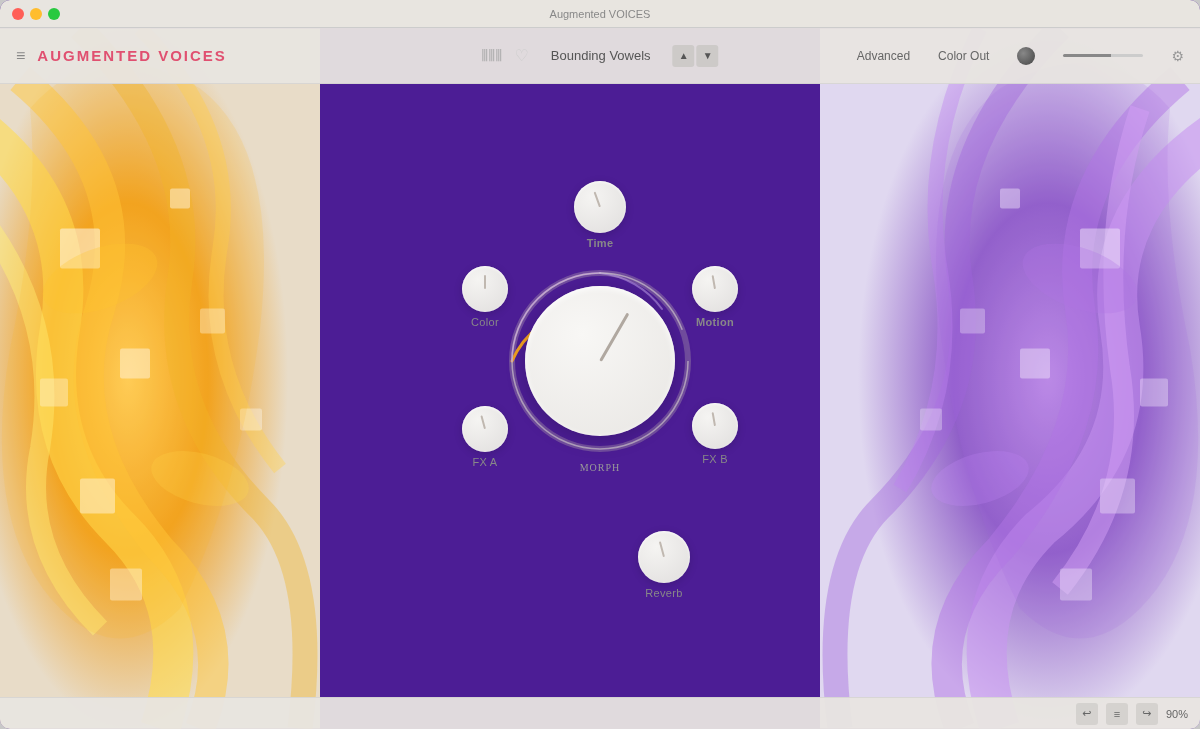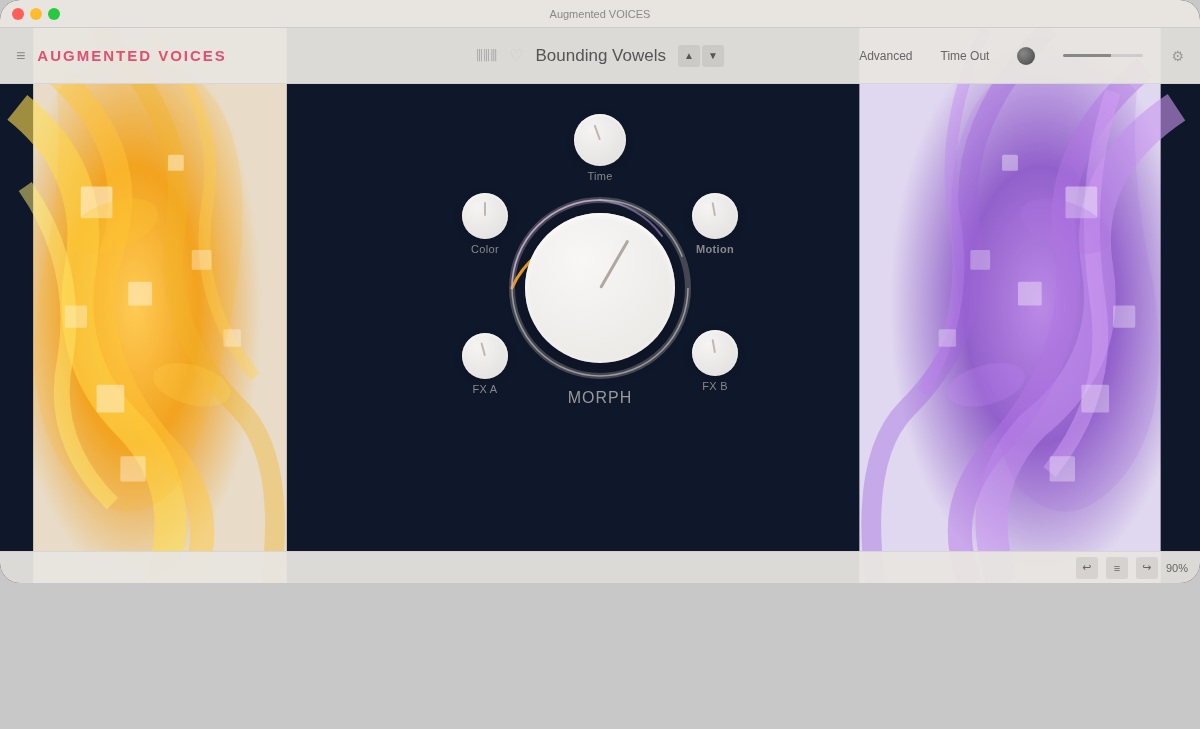--- a/index.html
+++ b/index.html
@@ -7,25 +7,25 @@
       width: 1200px;
       height: 729px;
       overflow: hidden;
       font-family: -apple-system, BlinkMacSystemFont, 'Helvetica Neue', sans-serif;
       background: #c8c8c8;
       border-radius: 10px;
     }
 
     .window {
       width: 1200px;
-      height: 583px;
-      border-radius: 20px;
+      height: 729px;
+      border-radius: 2px;
       overflow: hidden;
       position: relative;
-      background: #0f172a;
+      background: #4c1d95;
     }
 
     
     .titlebar {
       position: absolute;
       top: 0; left: 0; right: 0;
       height: 28px;
       background: #e8e5e0;
       display: flex;
       align-items: center;
@@ -106,21 +106,21 @@
     }
     .nav-bars-icon {
       font-size: 16px;
       color: #aaa;
     }
     .nav-heart-icon {
       font-size: 16px;
       color: #ccc;
     }
     .nav-preset-name {
-      font-size: 17px;
+      font-size: 13px;
       color: #555;
       min-width: 120px;
       text-align: center;
     }
     .nav-arrows {
       display: flex;
       gap: 2px;
     }
     .nav-arrow-btn {
       width: 22px; height: 22px;
@@ -248,24 +248,25 @@
       width: 3px;
       height: 55px;
       background: #b0a8a0;
       border-radius: 2px;
       transform-origin: bottom center;
       transform: rotate(30deg);
       bottom: 50%;
       left: calc(50% - 1.5px);
     }
     .morph-label {
-      font-size: 16px;
+      font-size: 10px;
       color: #999;
       letter-spacing: 1px;
       margin-top: 6px;
+      font-family: Liberation Serif, serif;
     }
 
     
     .knobs-layout {
       position: relative;
       width: 380px;
       height: 440px;
     }
 
     .knob-pos {
@@ -405,31 +406,31 @@
         <span class="nav-heart-icon">♡</span>
         <span class="nav-preset-name">Bounding Vowels</span>
         <div class="nav-arrows">
           <button class="nav-arrow-btn">▲</button>
           <button class="nav-arrow-btn">▼</button>
         </div>
       </div>
 
       <div class="nav-right">
         <span class="nav-advanced">Advanced</span>
-        <span class="nav-main-out">Time Out</span>
+        <span class="nav-main-out">Color Out</span>
         <div class="nav-volume-knob"></div>
         <div class="nav-volume-slider"></div>
         <span class="nav-gear-icon">⚙</span>
       </div>
     </div>
 
     <div style="position: absolute; top: 56px; left: 0; right: 0; bottom: 32px; display: flex; align-items: center; justify-content: center;">
       <div class="knobs-layout">
 
-        <div class="knob-pos" style="top: 16px; left: 50%; transform: translateX(-50%);">
+        <div class="knob-pos" style="top: 10px; left: 50%; transform: translateX(-50%); font-weight: bold;">
           <div class="knob knob-md">
             <div class="knob-line" style="transform: rotate(-20deg); height: 16px; bottom: 50%; left: calc(50% - 1px);"></div>
           </div>
           <span class="knob-label">Time</span>
         </div>
 
         <div class="knob-pos" style="top: 95px; left: 52px;">
           <div class="knob knob-sm">
             <div class="knob-line" style="transform: rotate(0deg); height: 14px; bottom: 50%; left: calc(50% - 1px);"></div>
           </div>
@@ -470,20 +471,26 @@
         </div>
 
         <div class="knob-pos" style="top: 232px; right: 52px;">
           <div class="knob knob-sm">
             <div class="knob-line" style="transform: rotate(-10deg); height: 14px; bottom: 50%; left: calc(50% - 1px);"></div>
           </div>
           <span class="knob-label">FX B</span>
         </div>
 
 
+        <div class="knob-pos" style="top: 360px; right: 100px;">
+          <div class="knob knob-md">
+            <div class="knob-line" style="transform: rotate(-15deg); height: 16px; bottom: 50%; left: calc(50% - 1px);"></div>
+          </div>
+          <span class="knob-label">Reverb</span>
+        </div>
 
       </div>
     </div>
 
     <div class="bottom-bar">
       <button class="bottom-icon-btn">↩</button>
       <button class="bottom-icon-btn">≡</button>
       <button class="bottom-icon-btn">↪</button>
       <span class="zoom-text">90%</span>
     </div>

